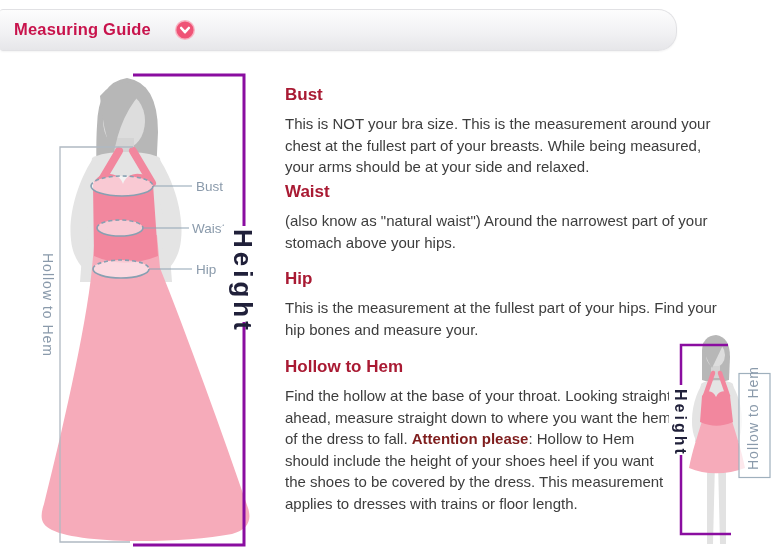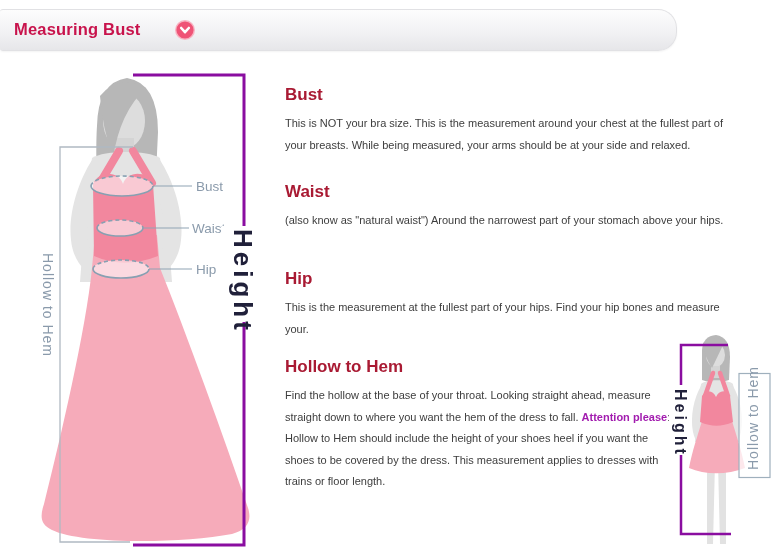--- a/index.html
+++ b/index.html
@@ -11,41 +11,41 @@
     background:linear-gradient(180deg,#fdfdfd 0%,#f2f2f4 55%,#e6e6e9 100%);
     border:1px solid #e1e1e4;border-left:none;
     border-radius:3px 19px 19px 3px;box-shadow:0 1px 2px rgba(0,0,0,.05);cursor:pointer;}
   .header-title{position:absolute;left:14px;top:0;line-height:39px;
     font-size:16.5px;font-weight:bold;color:#c8134c;letter-spacing:.2px;}
   .chevron-wrap{position:absolute;left:175px;top:10px;width:20px;height:20px;}
 
   
   .section{position:absolute;color:#3d3d3d;}
   .section h2{margin:0 0 8px 0;font-size:17px;line-height:20px;font-weight:bold;color:#a91a33;}
-  .section p{margin:0;font-size:11px;line-height:21.6px;}
+  .section p{margin:0;font-size:15px;line-height:21.6px;}
   #sec-bust  {left:285px;top:85px;width:442px;}
   #sec-waist {left:285px;top:182px;width:442px;}
   #sec-hip   {left:285px;top:269px;width:442px;}
   #sec-hollow{left:285px;top:357px;width:390px;}
-  .attention{font-weight:bold;color:#a21caf;}
+  .attention{font-weight:bold;color:#7f1d1d;}
 
   
   .main-diagram{position:absolute;left:0;top:0;width:280px;height:553px;}
   .small-diagram{position:absolute;left:655px;top:330px;width:123px;height:223px;}
   .lbl{font-size:13.5px;fill:#8a9aab;}
   .rot-lbl{font-size:14px;fill:#8a9aab;letter-spacing:1px;}
   .height-lbl{font-weight:bold;fill:#20203a;}
 </style>
 </head>
 <body>
 
 <div class="page">
 
   <div class="header-bar">
-    <span class="header-title">Measuring Bust</span>
+    <span class="header-title">Measuring Guide</span>
     <span class="chevron-wrap">
       <svg width="20" height="20" viewBox="0 0 20 20">
         <circle cx="10" cy="10" r="10" fill="#f8b3c2"></circle>
         <circle cx="10" cy="10" r="8.6" fill="#ef5376"></circle>
         <path d="M6.2 8 L10 12.2 L13.8 8" fill="none" stroke="#ffffff" stroke-width="2.6" stroke-linecap="round" stroke-linejoin="round"></path>
       </svg>
     </span>
   </div>
 
   <svg class="main-diagram" viewBox="0 0 280 553">

